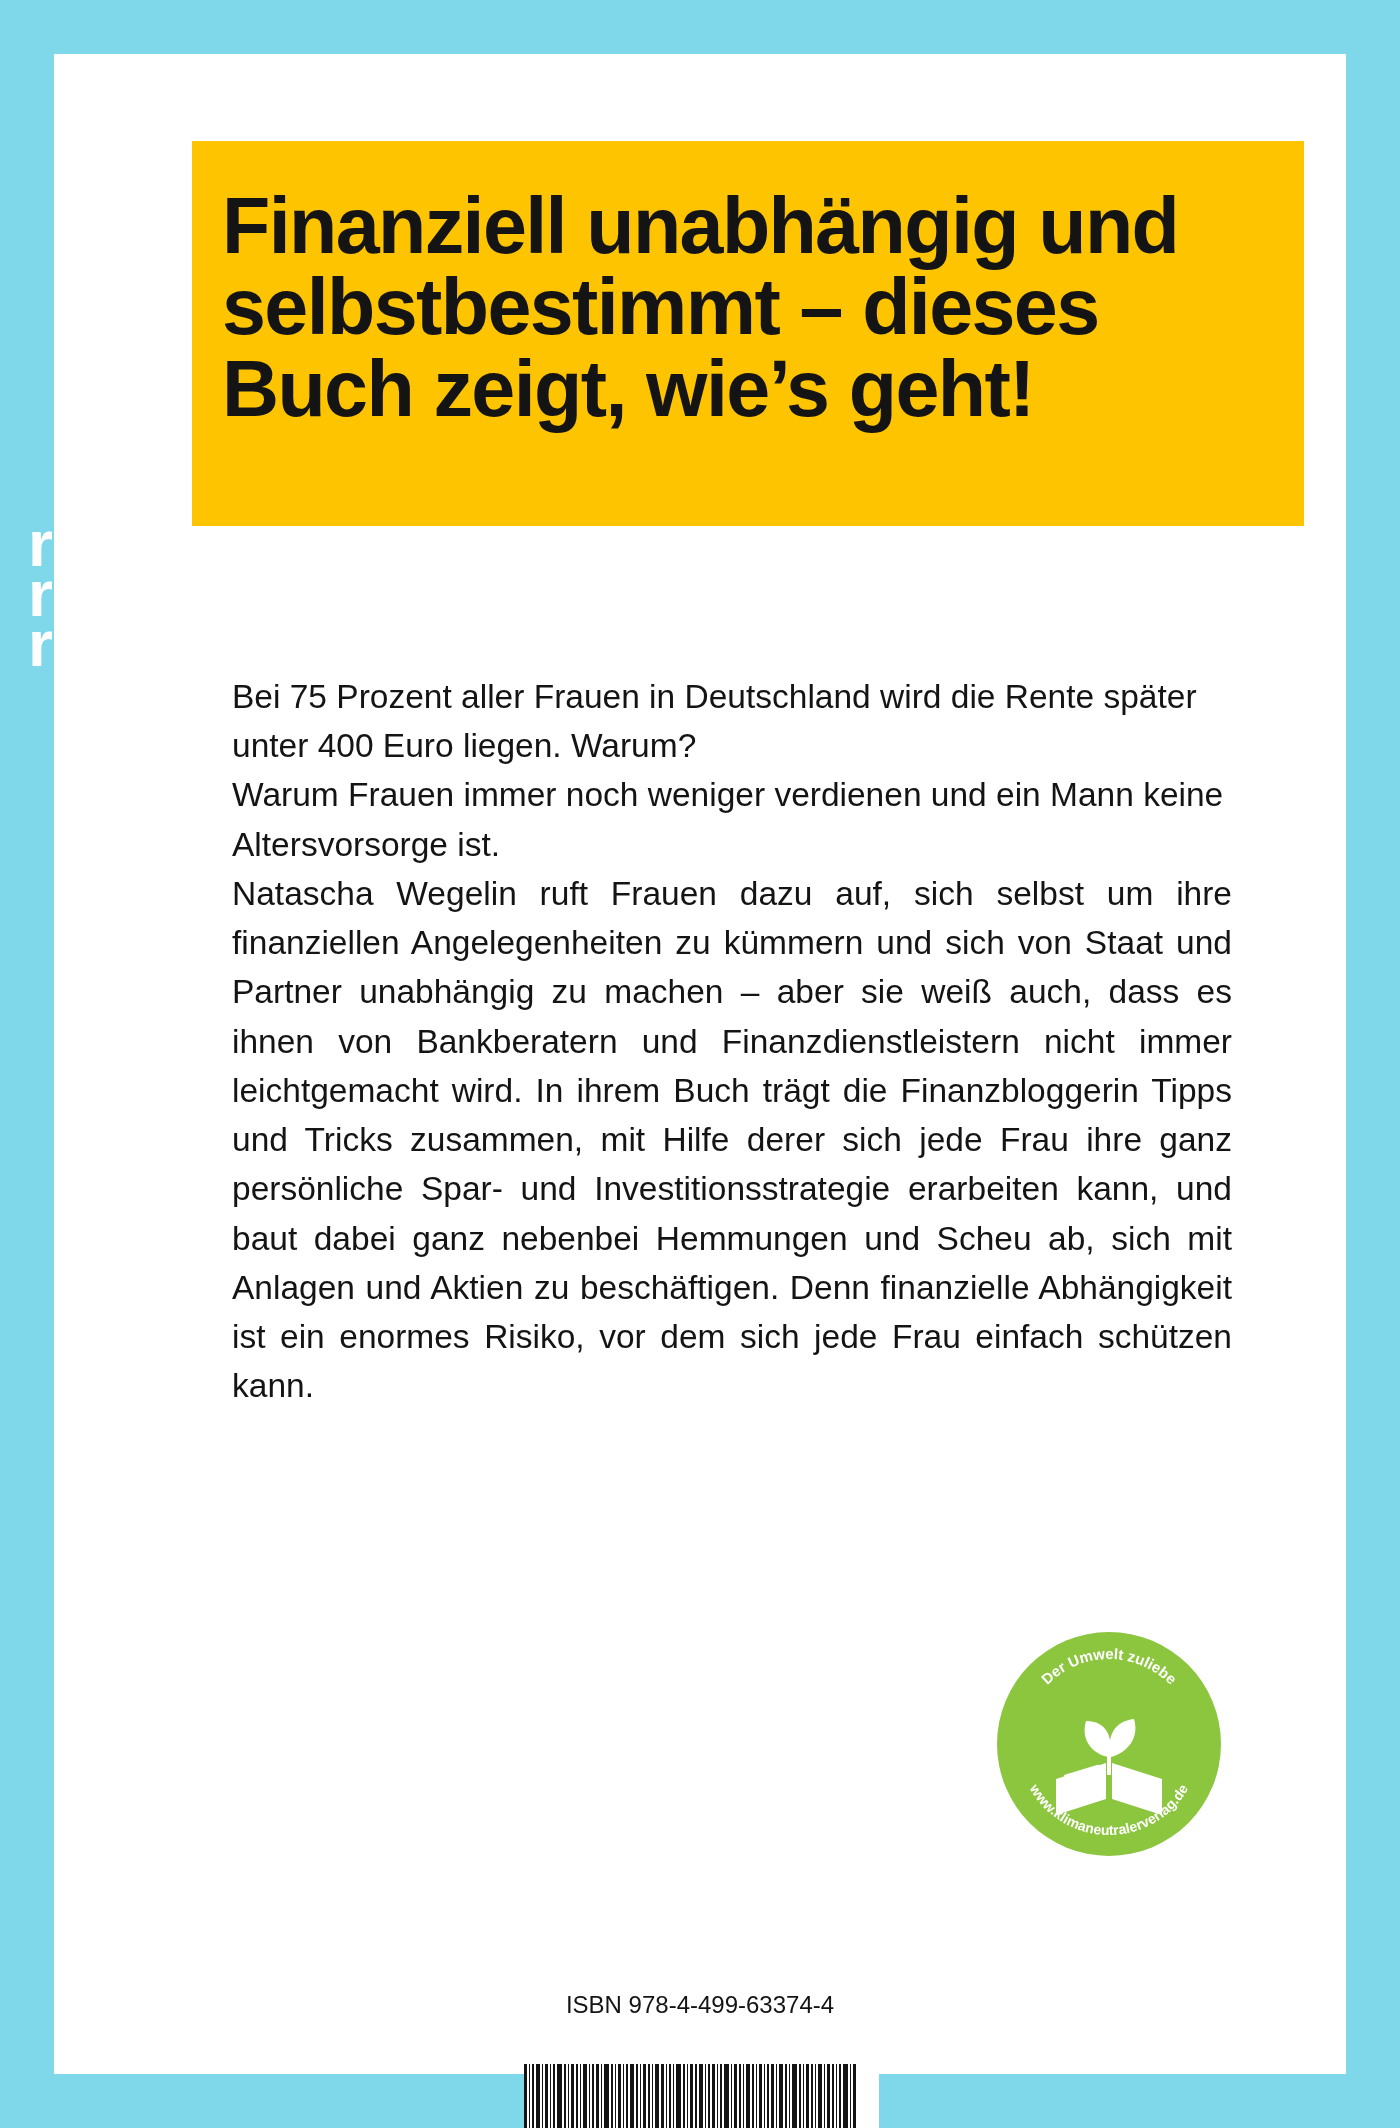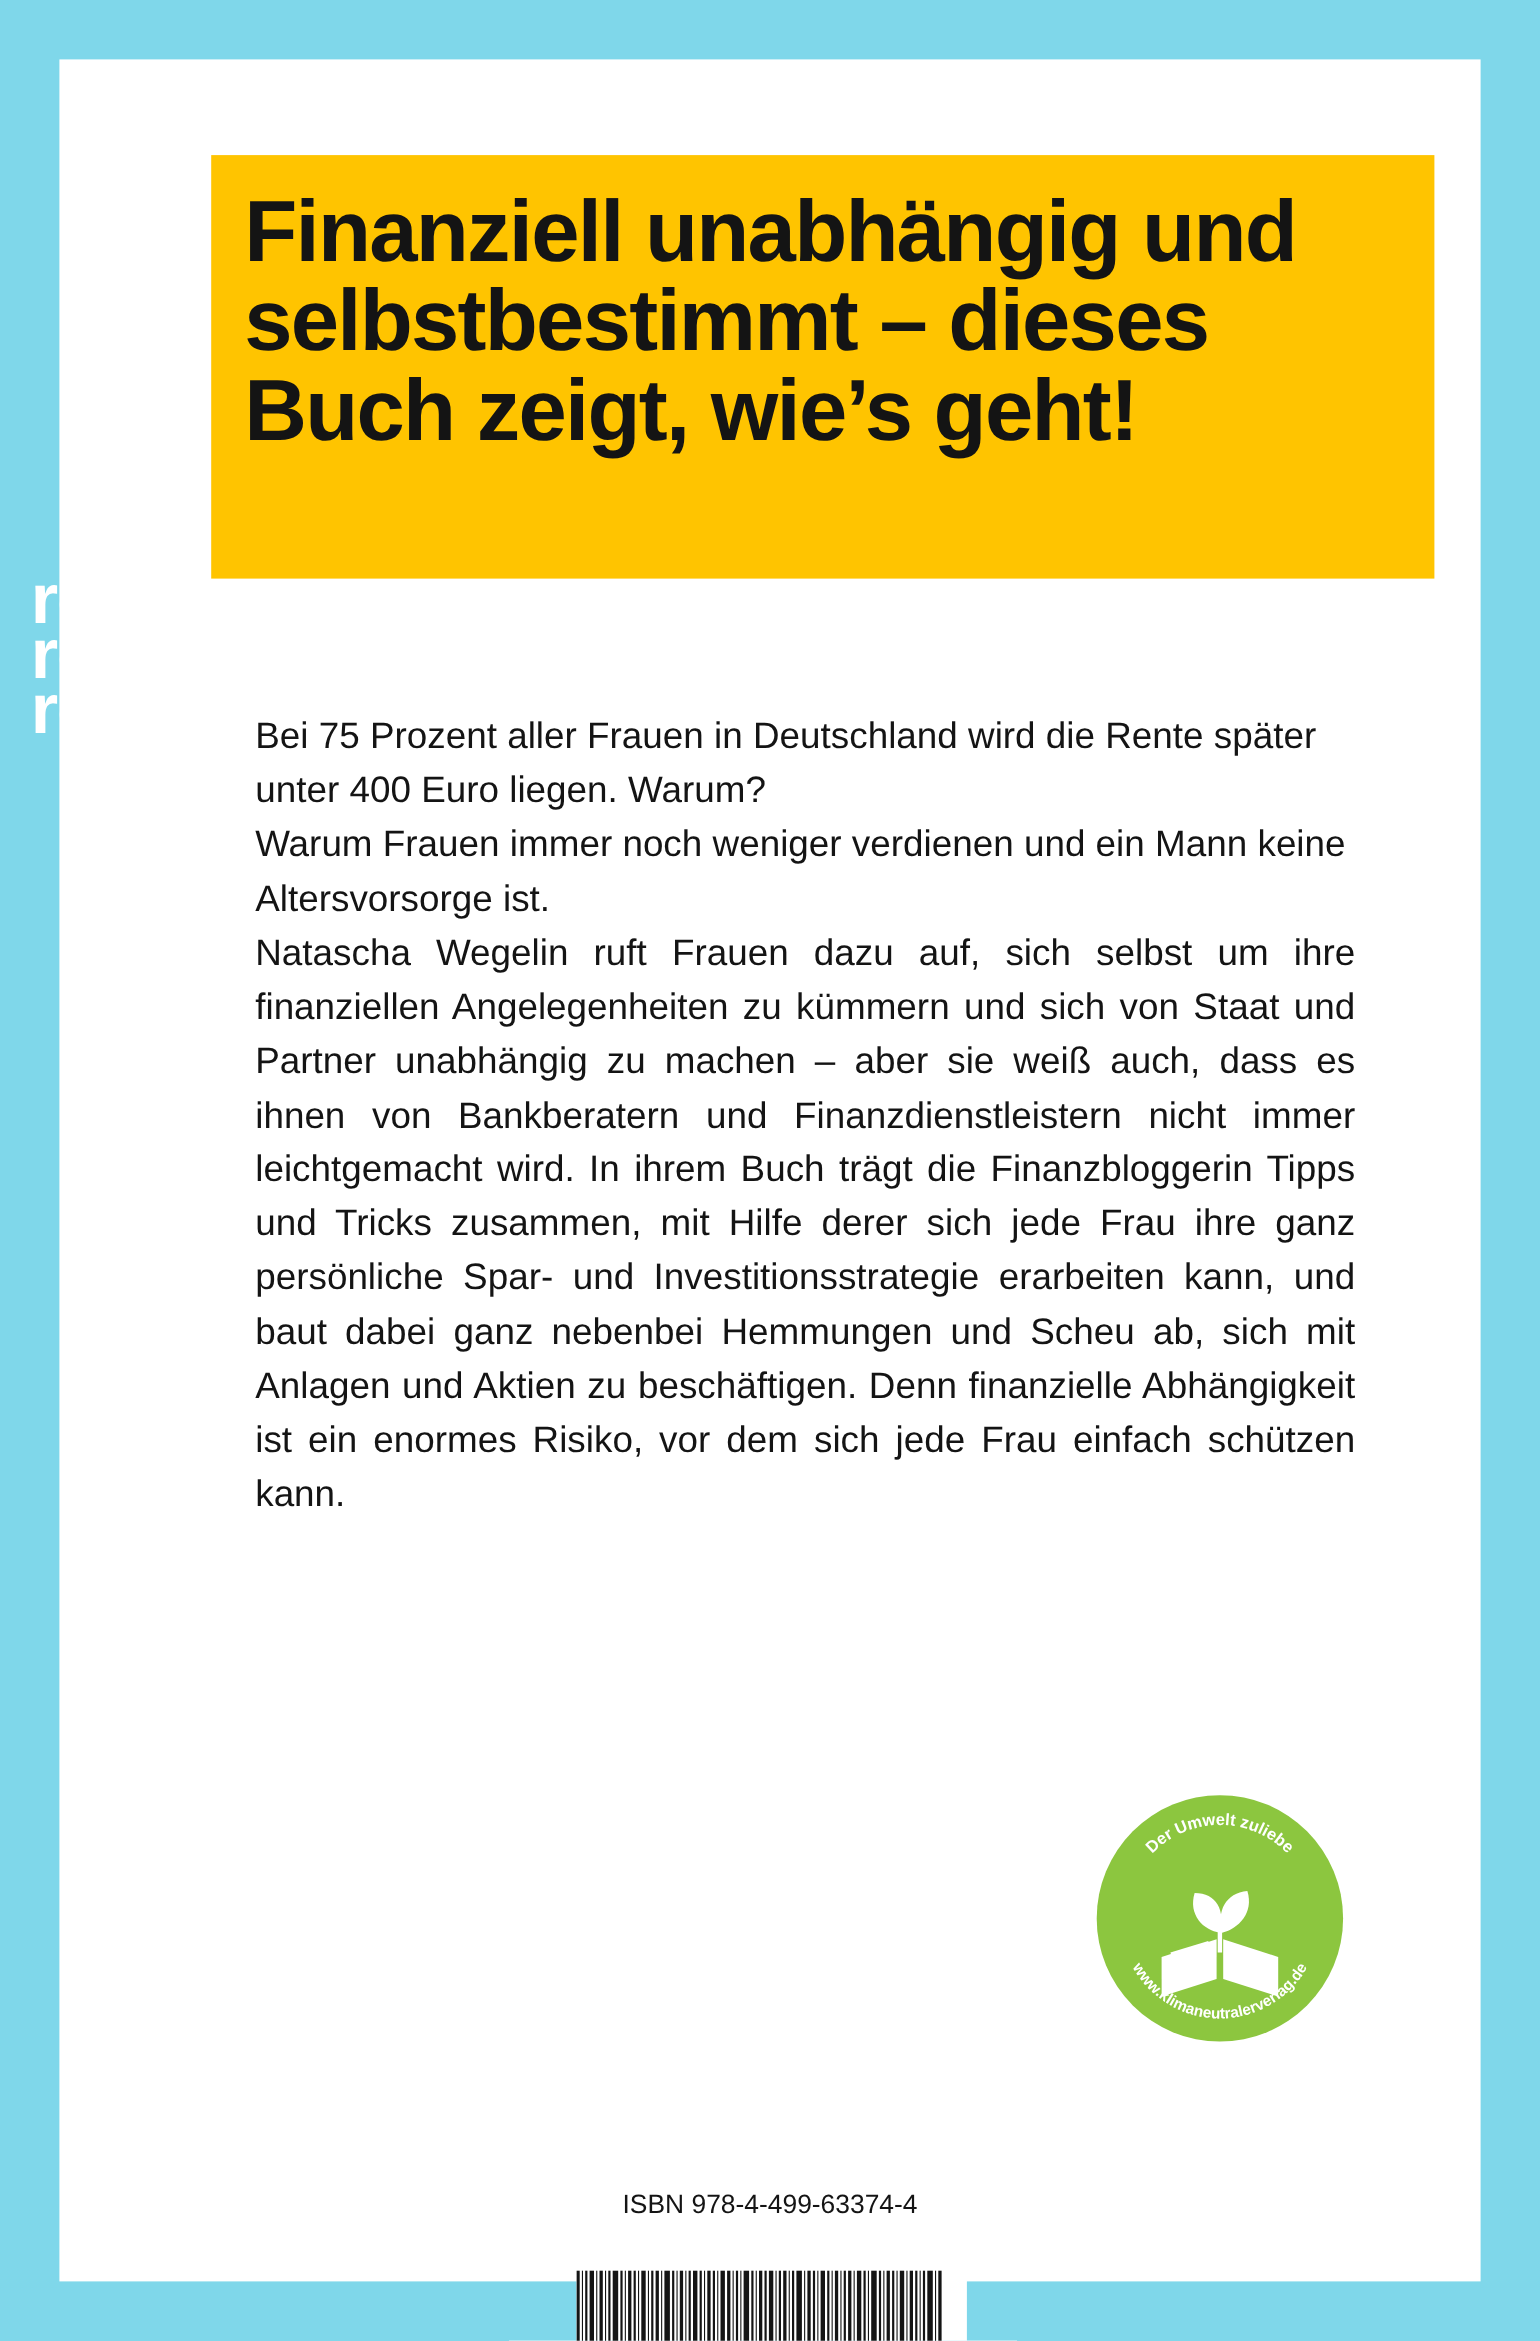--- a/index.html
+++ b/index.html
@@ -52,34 +52,34 @@
   .headline-box {
     position: absolute;
     left: 138px;
     top: 87px;
     width: 1112px;
     height: 385px;
     background: #ffc400;
   }
   .headline-box h1 {
     margin: 0;
-    padding: 28px 30px 0 30px;
+    padding: 44px 30px 0 30px;
     font-family: "Liberation Sans", sans-serif;
     font-weight: 700;
     font-size: 79px;
     line-height: 1.03;
     letter-spacing: -1.6px;
     color: #141414;
   }
 
   
   .blurb {
     position: absolute;
     left: 178px;
-    top: 591px;
+    top: 618px;
     width: 1000px;
     color: #141414;
     font-family: "Liberation Sans", sans-serif;
     font-size: 33.5px;
     line-height: 1.47;
   }
   .blurb p {
     margin: 0;
   }
   .blurb p.justified {

